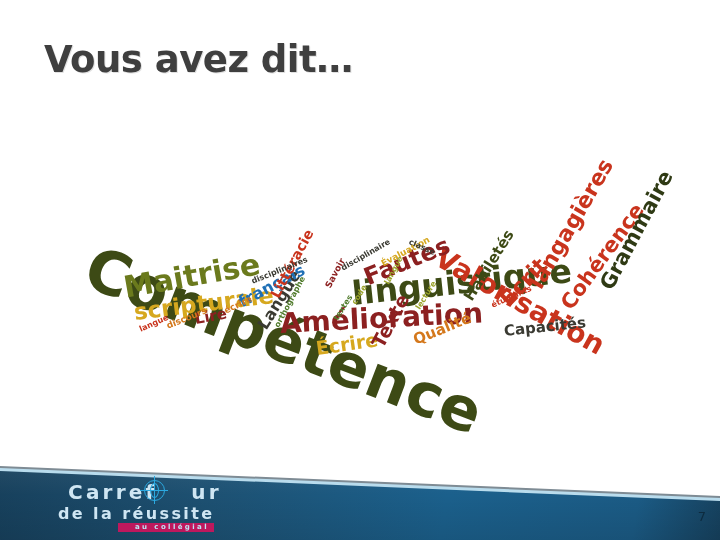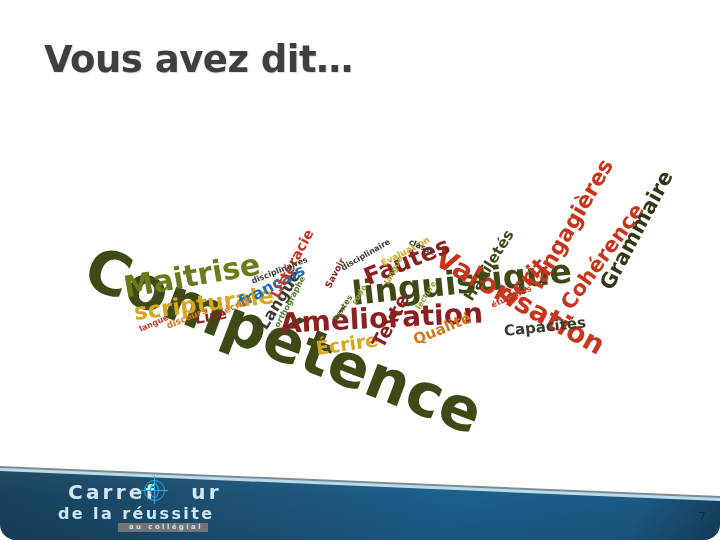--- a/index.html
+++ b/index.html
@@ -10,21 +10,20 @@
   }
   body {
     font-family: "Liberation Sans", sans-serif;
   }
   #slide {
     position: relative;
     width: 720px;
     height: 540px;
     background: #ffffff;
     overflow: hidden;
-    border-radius: 16px;
   }
 
   
   #slide-title {
     position: absolute;
     left: 44px;
     top: 38px;
     font-size: 37px;
     font-weight: bold;
     color: #3f3f3f;
@@ -166,27 +165,27 @@
     font-weight: bold;
     font-size: 16px;
     letter-spacing: 2.4px;
     color: #cfe6f3;
     white-space: nowrap;
   }
   #logo-tag {
     position: absolute;
     left: 60px;
     top: 43px;
-    background: #737373;
+    background: #be185d;
     color: #bfe4f6;
     font-family: "DejaVu Sans", sans-serif;
     font-size: 7px;
     font-weight: bold;
     letter-spacing: 2.4px;
-    padding: 1px 5px 1px 11px;
+    padding: 1px 5px 1px 17px;
     white-space: nowrap;
     line-height: 1.05;
   }
 
   
   #page-number {
     position: absolute;
     right: 14px;
     bottom: 16px;
     font-family: "DejaVu Sans", sans-serif;

